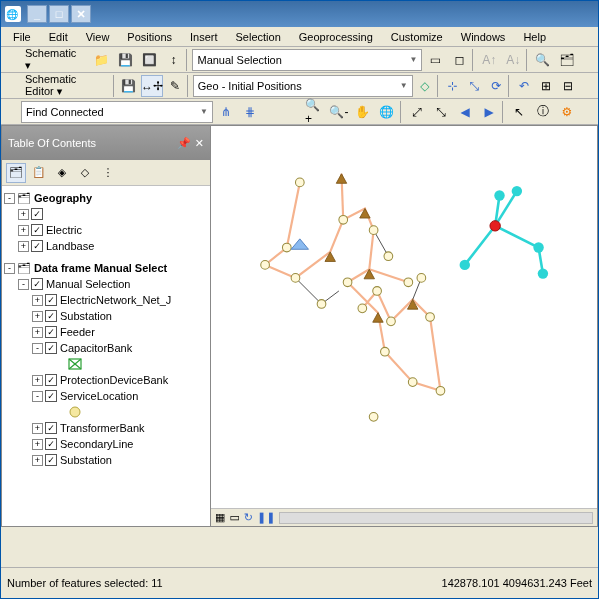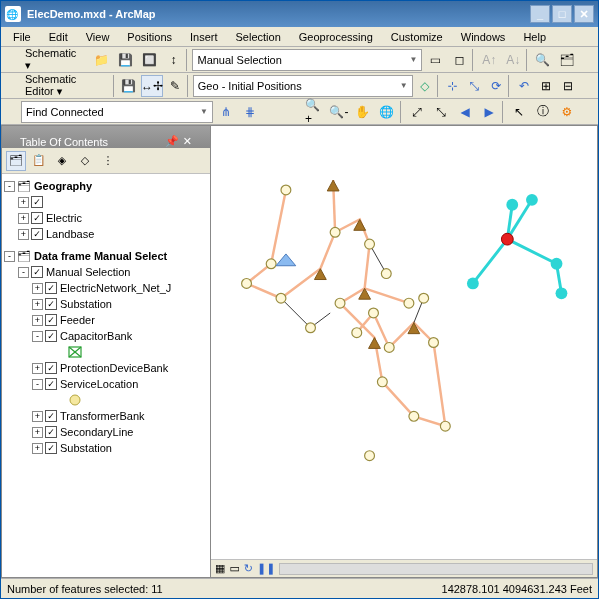--- a/index.html
+++ b/index.html
@@ -13,53 +13,52 @@
 .menubar { height: 20px; background: #ece9d8; border-bottom: 1px solid #b0b0b0; display: flex; align-items: center; padding: 0 4px; gap: 2px; }
 .menu-item { padding: 0 8px; cursor: pointer; text-align: center; }
 .toolbar { height: 26px; background: #ece9d8; border-bottom: 1px solid #b0b0b0; display: flex; align-items: center; padding: 0 20px; gap: 2px; }
 .tb-btn { width: 22px; height: 22px; border: 1px solid transparent; display:flex; align-items:center; justify-content:center; font-size:12px; cursor:pointer; }
 .tb-drop { display:flex; align-items:center; height:22px; border:1px solid #a0a0a0; background:#fff; padding:0 16px 0 4px; position:relative; min-width:140px;}
 .tb-drop::after { content:"▼"; position:absolute; right:4px; font-size:8px; color:#666; }
 .tb-sep { width:4px; height:22px; border-left:1px solid #a0a0a0; }
 .tb-label { padding: 0 4px; display:flex; align-items:center; gap:2px;}
 .main { flex: 1; display: flex; overflow:hidden; }
 .toc { width: 210px; background: #fff; border: 1px solid #888; display:flex; flex-direction:column; }
-.toc-title { height: 22px; background: linear-gradient(#a0a0a0,#8a8a8a); color:#fff; padding:0 18px; display:flex; align-items:flex-end; justify-content:space-between; font-size:10px;}
+.toc-title { height: 34px; background: linear-gradient(#a0a0a0,#8a8a8a); color:#fff; padding:0 6px; display:flex; align-items:center; justify-content:space-between; font-size:10px;}
 .toc-icons { height: 26px; background:#ece9d8; border-bottom:1px solid #c0c0c0; display:flex; align-items:center; padding:0 4px; gap:3px;}
 .toc-ibtn { width:20px; height:20px; border:1px solid transparent; display:flex; align-items:center; justify-content:center; font-size:11px;}
 .toc-ibtn.active { border:1px solid #9cb4d4; background:#e3ecf7; }
 .tree { flex:1; overflow:auto; padding:4px 2px; }
 .tree-row { display:flex; align-items:center; height:16px; white-space:nowrap; }
 .tree-indent { display:inline-block; }
 .tree-exp { width:11px; height:11px; border:1px solid #888; display:inline-flex; align-items:center; justify-content:center; font-size:9px; line-height:9px; margin-right:2px; cursor:pointer; background:#fff;}
 .tree-chk { width:12px; height:12px; border:1px solid #555; background:#fff; display:inline-flex; align-items:center; justify-content:center; font-size:9px; margin-right:3px;}
 .tree-icon { width:14px; display:inline-flex; justify-content:center; margin-right:3px; font-size:11px;}
 .tree-label { }
 .bold { font-weight: bold; }
 .mapview { flex:1; background:#fff; border:1px solid #888; border-left:none; position:relative; overflow:hidden;}
 .scroll-controls { position:absolute; bottom:0; left:0; right:0; height:18px; background:#ece9d8; border-top:1px solid #c0c0c0; display:flex; align-items:center; gap:4px; padding:0 4px; font-size:10px;}
-.statusbar { height: 20px; background:#ece9d8; border-top:1px solid #b0b0b0; display:flex; align-items:center; padding:0 6px; justify-content:space-between;}
+.statusbar { height: 31px; background:#ece9d8; border-top:1px solid #b0b0b0; display:flex; align-items:center; padding:0 6px; justify-content:space-between;margin-top:40px;}
 svg.map { width:100%; height:calc(100% - 18px); display:block; }
 .node-circ { fill:#fff8d8; stroke:#998c40; stroke-width:1.2; }
 .node-tri { fill:#a67425; stroke:#7a5418; stroke-width:1; }
 .line-prim { stroke:#f5b38e; stroke-width:2.5; fill:none; }
 .line-sec { stroke:#222; stroke-width:0.9; fill:none; }
 .cyan-node { fill:#2cd5d5; }
 .cyan-line { stroke:#2cd5d5; stroke-width:3; fill:none; }
 .red-node { fill:#e52020; stroke:#900; }
 .sym-sl { fill:#f5e8a0; stroke:#b5a640; }
 .sym-cap { fill:none; stroke:#2aa035; stroke-width:1.2; }
 </style>
 </head>
 <body>
 
 <div class="window">
   <div class="titlebar">
     <div class="title-icon">🌐</div>
-    <div class="title-text">ElecDemo.mxd - ArcMap</div>
     <div class="win-buttons">
       <div class="win-btn">_</div>
       <div class="win-btn">□</div>
       <div class="win-btn">✕</div>
     </div>
   </div>
 
   <div class="menubar">
     <span class="menu-item">File</span>
     <span class="menu-item">Edit</span>

